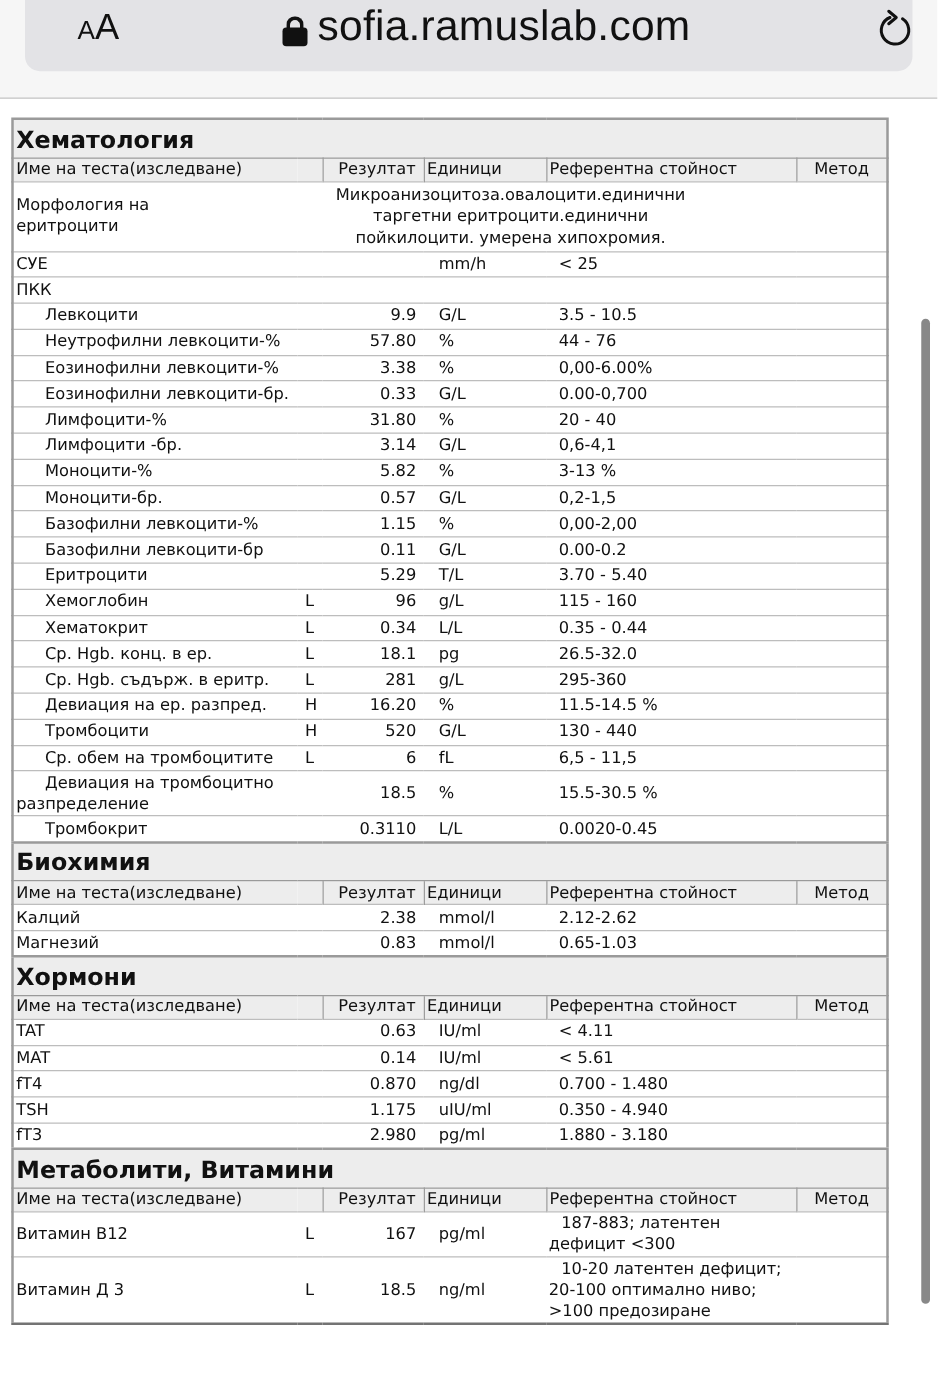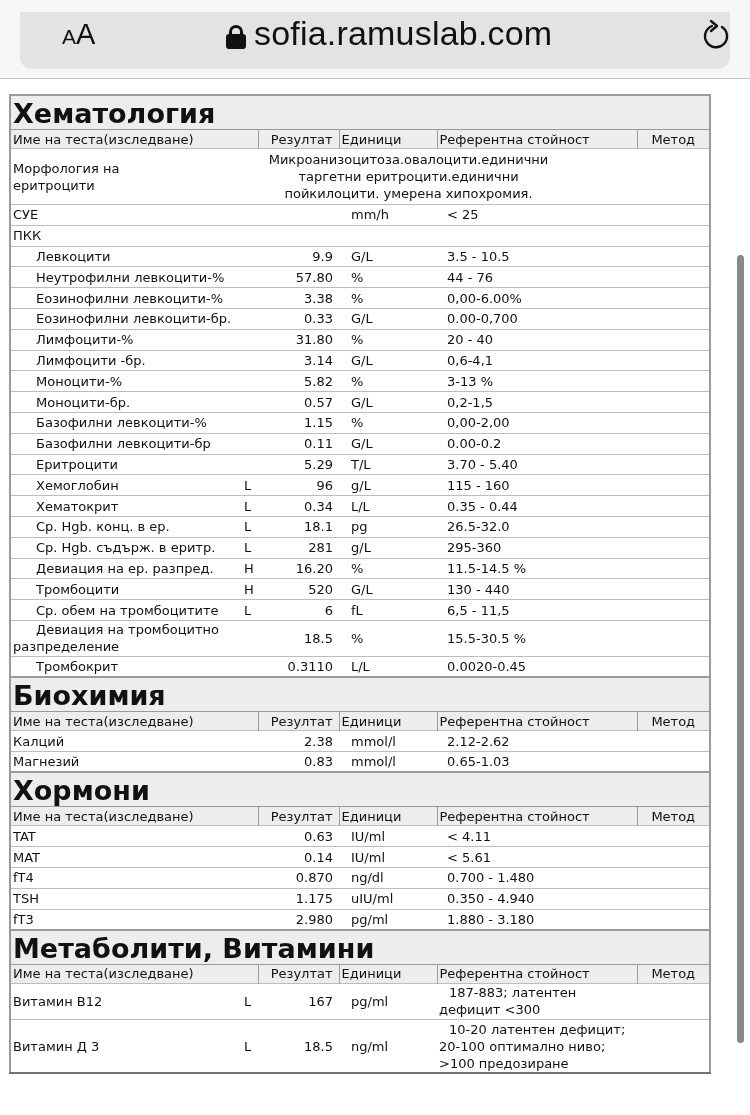--- a/index.html
+++ b/index.html
@@ -1,39 +1,39 @@
 <!DOCTYPE html>
 <html><head>
 <meta charset="utf-8">
 <style>
   * { box-sizing: border-box; margin: 0; padding: 0; }
   html, body { width: 750px; height: 1115px; overflow: hidden; background: #fff; }
   body { font-family: "DejaVu Sans", sans-serif; color: #111; position: relative; }
 
   
   .chrome { position: absolute; left: 0; top: 0; width: 750px; height: 79px; background: #f6f6f6; border-bottom: 1px solid #c4c4c4; }
-  .urlbar { position: absolute; left: 20px; top: 12px; width: 710px; height: 57px; background: #e3e3e6; border-radius: 0 0 12px 12px; }
+  .urlbar { position: absolute; left: 20px; top: 0; width: 710px; height: 57px; background: #e3e3e6; border-radius: 0 0 12px 12px; }
   .aa { position: absolute; left: 42px; top: 6px; font-family: "Liberation Sans", sans-serif; color: #111; }
   .aa .small { font-size: 21px; }
   .aa .big { font-size: 29px; }
   .url { position: absolute; left: 206px; top: 2px; display: flex; align-items: center; gap: 8px; }
   .lock { width: 20px; height: 30px; position: relative; }
   .lock .shackle { position: absolute; left: 3px; top: 6px; width: 14px; height: 14px; border: 3px solid #111; border-bottom: none; border-radius: 7px 7px 0 0; }
   .lock .body { position: absolute; left: 0; top: 15px; width: 20px; height: 15px; background: #111; border-radius: 3px; }
   .url-text { font-family: "Liberation Sans", sans-serif; font-size: 34px; color: #111; letter-spacing: 0.2px; }
   .reload { position: absolute; left: 680px; top: 6px; width: 32px; height: 34px; }
 
   
   .content { position: absolute; left: 9px; top: 94px; width: 700px; }
   table.lab { width: 700px; border-collapse: collapse; table-layout: fixed; font-size: 13px; }
   table.lab td { border-top: 1px solid #bdbdbd; padding: 0 2px; height: 20.8px; vertical-align: middle; white-space: nowrap; overflow: visible; }
   table.lab { border-left: 2px solid #9a9a9a; border-right: 2px solid #9a9a9a; }
   col.c1 { width: 228px; } col.c2 { width: 20px; } col.c3 { width: 81px; } col.c4 { width: 98px; } col.c5 { width: 200px; } col.c6 { width: 73px; }
 
-  tr.sec td { background: #ededed; font-weight: bold; font-size: 27px; height: 31px; padding: 2px 2px 0 2px; border-top: 2px solid #9a9a9a; border-bottom: 1px solid #9a9a9a; }
+  tr.sec td { background: #ededed; font-weight: bold; font-size: 19px; height: 31px; padding: 2px 2px 0 2px; border-top: 2px solid #9a9a9a; border-bottom: 1px solid #9a9a9a; }
   tr.hdr td { background: #ededed; font-size: 13px; height: 19px; border-top: 1px solid #bdbdbd; border-right: 1px solid #9d9d9d; padding: 0 2px; }
   tr.hdr td:last-child { border-right: none; text-align: center; }
   tr.hdr td.first { border-right: none; }
   .ar { text-align: right; padding-right: 6px !important; }
   .ind { padding-left: 25px !important; }
   .un { padding-left: 12px !important; }
   .ref { padding-left: 10px !important; }
   .flag { padding-left: 6px !important; }
   tr.tall td { height: 56px; }
   tr.tall2 td { height: 36px; }

